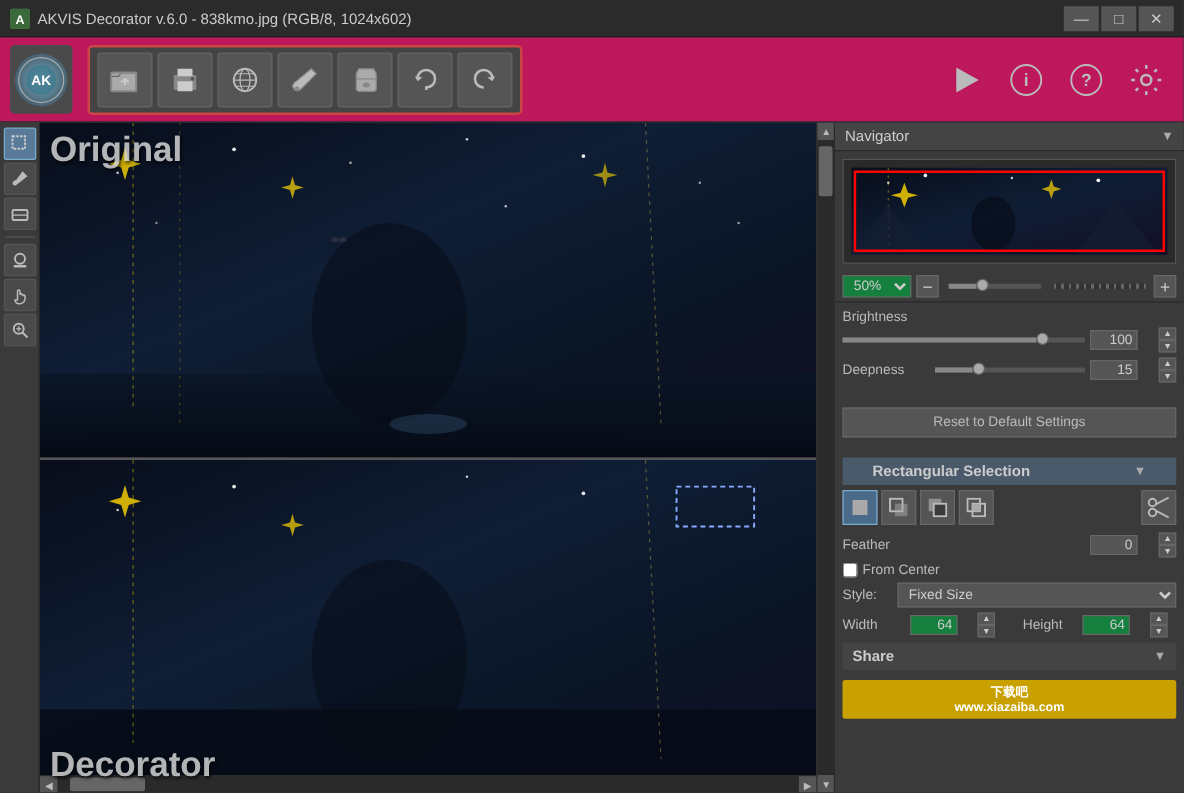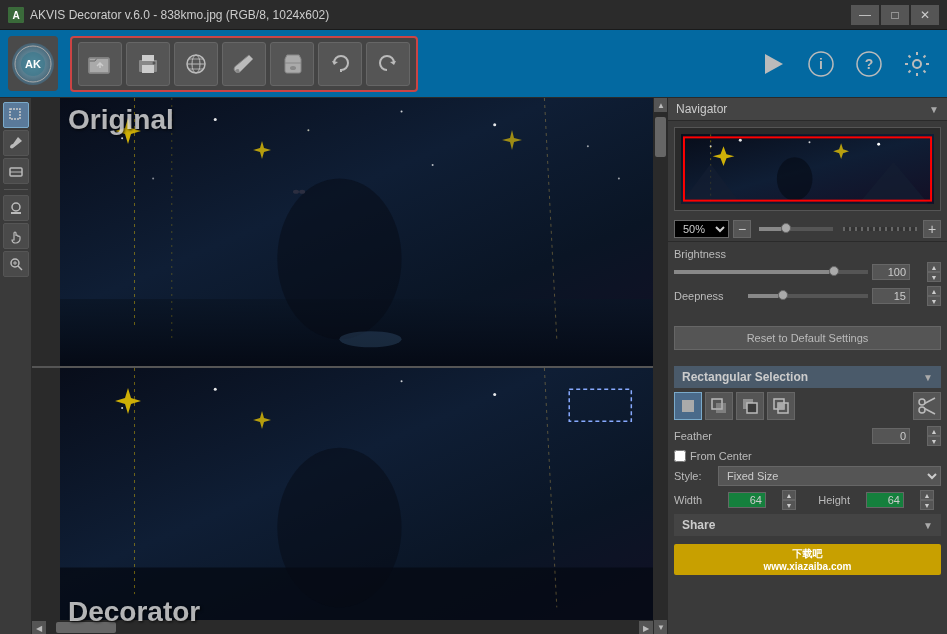--- a/index.html
+++ b/index.html
@@ -12,21 +12,21 @@
       padding: 0 8px; border-bottom: 1px solid #1a1a1a;
     }
     #titlebar-left { display: flex; align-items: center; gap: 6px; }
     #titlebar-icon { width: 16px; height: 16px; background: #5a8a5a; border-radius: 2px; display: flex; align-items: center; justify-content: center; font-size: 10px; color: white; }
     #titlebar-title { color: #ccc; font-size: 12px; }
     #titlebar-controls { display: flex; gap: 2px; }
     .title-btn { width: 28px; height: 20px; background: #555; border: none; color: #ccc; cursor: pointer; font-size: 12px; display: flex; align-items: center; justify-content: center; }
 
     
     #toolbar {
-      width: 100%; height: 68px; background: #0369a1;
+      width: 100%; height: 68px; background: #be185d;
       display: flex; align-items: center; padding: 4px 8px;
       border-bottom: 1px solid #2a2a2a; gap: 4px;
     }
     #logo-area { width: 50px; height: 55px; background: #4a4a4a; border-radius: 4px; display: flex; align-items: center; justify-content: center; margin-right: 8px; }
     .logo-circle { width: 42px; height: 42px; border-radius: 50%; background: radial-gradient(circle, #7ab, #345); display: flex; align-items: center; justify-content: center; color: white; font-size: 10px; font-weight: bold; }
 
     
     #highlighted-tools {
       display: flex; gap: 4px; padding: 4px 6px;
       border: 2px solid #cc4444; border-radius: 4px; background: #444;
@@ -88,21 +88,20 @@
 
     #top-image, #bottom-image {
       position: absolute; left: 0; right: 0;
     }
     #top-image { top: 0; height: 50%; }
     #bottom-image { top: 50%; height: 50%; border-top: 2px solid #555; }
 
     .image-placeholder {
       width: 100%; height: 100%; position: relative; overflow: hidden;
       background: #1a2535;
-      margin-left: 28px;
     }
 
     
     .anime-bg {
       width: 100%; height: 100%;
       background: linear-gradient(135deg, #0a1220 0%, #1a2840 30%, #0d1a30 60%, #1a1530 100%);
       position: relative; overflow: hidden;
     }
     .stars-overlay {
       position: absolute; inset: 0;
@@ -135,21 +134,21 @@
       width: 100%; height: 70px;
       background: linear-gradient(135deg, #0a1220 0%, #1a2840 40%, #0d1a30 100%);
       position: relative; overflow: hidden;
     }
 
     #zoom-bar {
       display: flex; align-items: center; padding: 3px 6px; gap: 4px;
       border-bottom: 1px solid #2a2a2a;
     }
     .zoom-select {
-      background: #000000; border: 1px solid #666; color: #ccc; padding: 1px 4px;
+      background: #15803d; border: 1px solid #666; color: #ccc; padding: 1px 4px;
       font-size: 11px; width: 55px;
     }
     .zoom-btn { background: #555; border: 1px solid #666; color: #ccc; width: 18px; height: 18px; cursor: pointer; font-size: 14px; display: flex; align-items: center; justify-content: center; }
     .zoom-track { flex: 1; height: 4px; background: #555; position: relative; margin: 0 4px; }
     .zoom-fill { position: absolute; left: 0; top: 0; height: 100%; width: 30%; background: #888; }
     .zoom-handle { position: absolute; top: -4px; left: 30%; width: 10px; height: 10px; background: #aaa; border-radius: 50%; border: 1px solid #666; }
     .zoom-plus { background: #555; border: 1px solid #666; color: #ccc; width: 18px; height: 18px; cursor: pointer; font-size: 14px; display: flex; align-items: center; justify-content: center; }
 
     
     #settings-panel { flex: 1; overflow-y: auto; padding: 6px; }
@@ -172,21 +171,21 @@
     .spin-btn { width: 14px; height: 10px; background: #555; border: 1px solid #666; color: #ccc; font-size: 7px; cursor: pointer; display: flex; align-items: center; justify-content: center; line-height: 1; }
 
     .reset-btn {
       width: 100%; padding: 5px; background: #555; border: 1px solid #666;
       color: #bbb; cursor: pointer; font-size: 11px; text-align: center;
       margin: 16px 0;
     }
 
     
     #rect-sel-header {
-      background: #4a5a6a; padding: 4px 8px; display: flex; justify-content: space-between;
+      background: #4a5a6a; padding: 4px 24px; display: flex; justify-content: space-between;
       align-items: center; cursor: pointer; margin-bottom: 4px;
     }
     .rect-sel-title { font-size: 12px; color: #ccc; font-weight: bold; }
 
     .sel-tools-row { display: flex; gap: 3px; margin-bottom: 6px; align-items: center; }
     .sel-tool { width: 28px; height: 28px; background: #555; border: 1px solid #666; cursor: pointer; display: flex; align-items: center; justify-content: center; font-size: 14px; color: #bbb; }
     .sel-tool.active { background: #4a6a8a; border-color: #7aaaca; }
     .sel-tool-scissors { width: 28px; height: 28px; background: #555; border: 1px solid #666; cursor: pointer; display: flex; align-items: center; justify-content: center; font-size: 16px; color: #bbb; margin-left: auto; }
 
     .checkbox-row { display: flex; align-items: center; gap: 4px; margin-bottom: 4px; }

